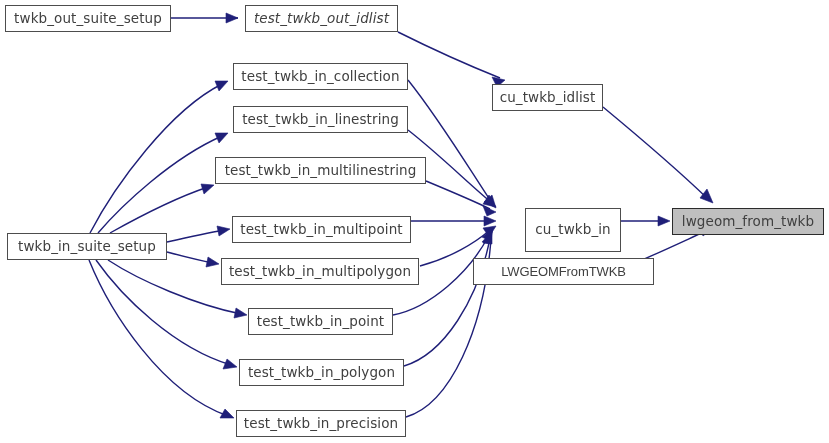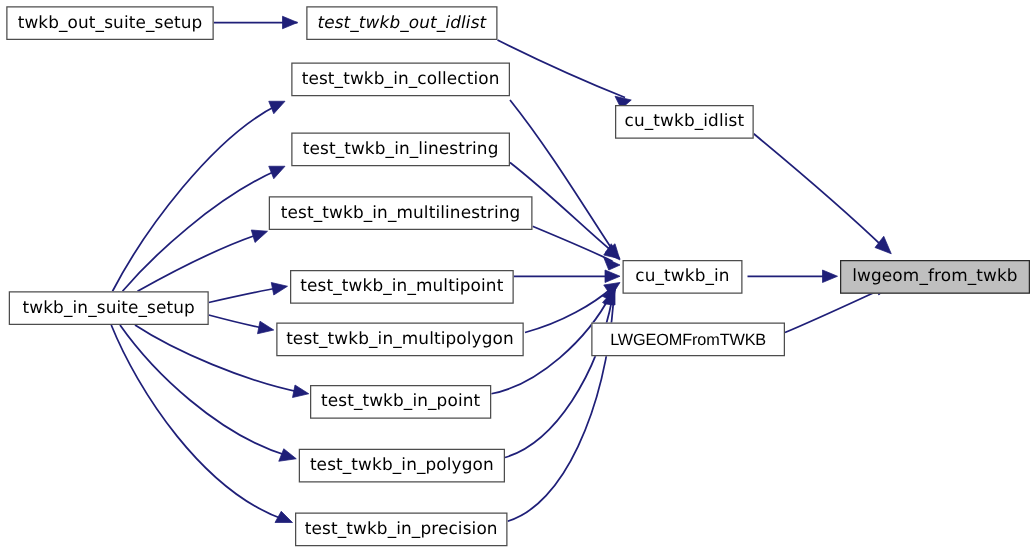--- a/index.html
+++ b/index.html
@@ -30,21 +30,21 @@
   .edge-head {
     fill: #1f1f78;
     stroke: #1f1f78;
     stroke-width: 0.6;
   }
   .node {
     position: absolute;
     box-sizing: border-box;
     border: 1.3px solid #4d4d4d;
     background: #ffffff;
-    color: #000000;
+    color: #404040;
     display: flex;
     align-items: center;
     justify-content: center;
     font-size: 13.5px;
     line-height: 1;
     white-space: nowrap;
     letter-spacing: 0.1px;
   }
   .node.highlight {
     background: #bfbfbf;
@@ -142,27 +142,27 @@
         <polygon class="edge-head" points="237,367 227,359 223,369" fill="#1f1f78" stroke="#1f1f78"></polygon>
       </g>
       <g>
         <path class="edge-path" d="M89,260 C110,312 162,393 228,416" stroke="#1f1f78"></path>
         <polygon class="edge-head" points="234,418 225,409 220,418" fill="#1f1f78" stroke="#1f1f78"></polygon>
       </g>
     </svg>
   <div id="nodes">
       <div class="node" style="left: 5px; top: 5px; width: 166px; height: 27px;">twkb_out_suite_setup</div>
       <div class="node" style="left: 245px; top: 5px; width: 153px; height: 27px; font-style: italic;">test_twkb_out_idlist</div>
-      <div class="node" style="left: 233px; top: 50px; width: 175px; height: 27px;">test_twkb_in_collection</div>
+      <div class="node" style="left: 233px; top: 63px; width: 175px; height: 27px;">test_twkb_in_collection</div>
       <div class="node" style="left: 492px; top: 84px; width: 111px; height: 27px;">cu_twkb_idlist</div>
       <div class="node" style="left: 233px; top: 106px; width: 175px; height: 27px;">test_twkb_in_linestring</div>
       <div class="node" style="left: 215px; top: 157px; width: 211px; height: 27px;">test_twkb_in_multilinestring</div>
       <div class="node" style="left: 232px; top: 216px; width: 179px; height: 27px;">test_twkb_in_multipoint</div>
-      <div class="node" style="left: 498px; top: 208px; width: 96px; height: 27px; text-align: right;">cu_twkb_in</div>
+      <div class="node" style="left: 525px; top: 208px; width: 96px; height: 44px; text-align: right;">cu_twkb_in</div>
       <div class="node highlight" style="left: 672px; top: 208px; width: 152px; height: 27px;">lwgeom_from_twkb</div>
       <div class="node" style="left: 221px; top: 258px; width: 198px; height: 27px;">test_twkb_in_multipolygon</div>
-      <div class="node alt-font" style="left: 473px; top: 258px; width: 155px; height: 27px;">LWGEOMFromTWKB</div>
+      <div class="node alt-font" style="left: 473px; top: 258px; width: 181px; height: 27px;">LWGEOMFromTWKB</div>
       <div class="node" style="left: 248px; top: 308px; width: 145px; height: 27px;">test_twkb_in_point</div>
       <div class="node" style="left: 7px; top: 233px; width: 160px; height: 27px;">twkb_in_suite_setup</div>
       <div class="node" style="left: 239px; top: 359px; width: 165px; height: 27px;">test_twkb_in_polygon</div>
       <div class="node" style="left: 236px; top: 410px; width: 170px; height: 27px;">test_twkb_in_precision</div>
     </div>
 </div>
 
 </body></html>

